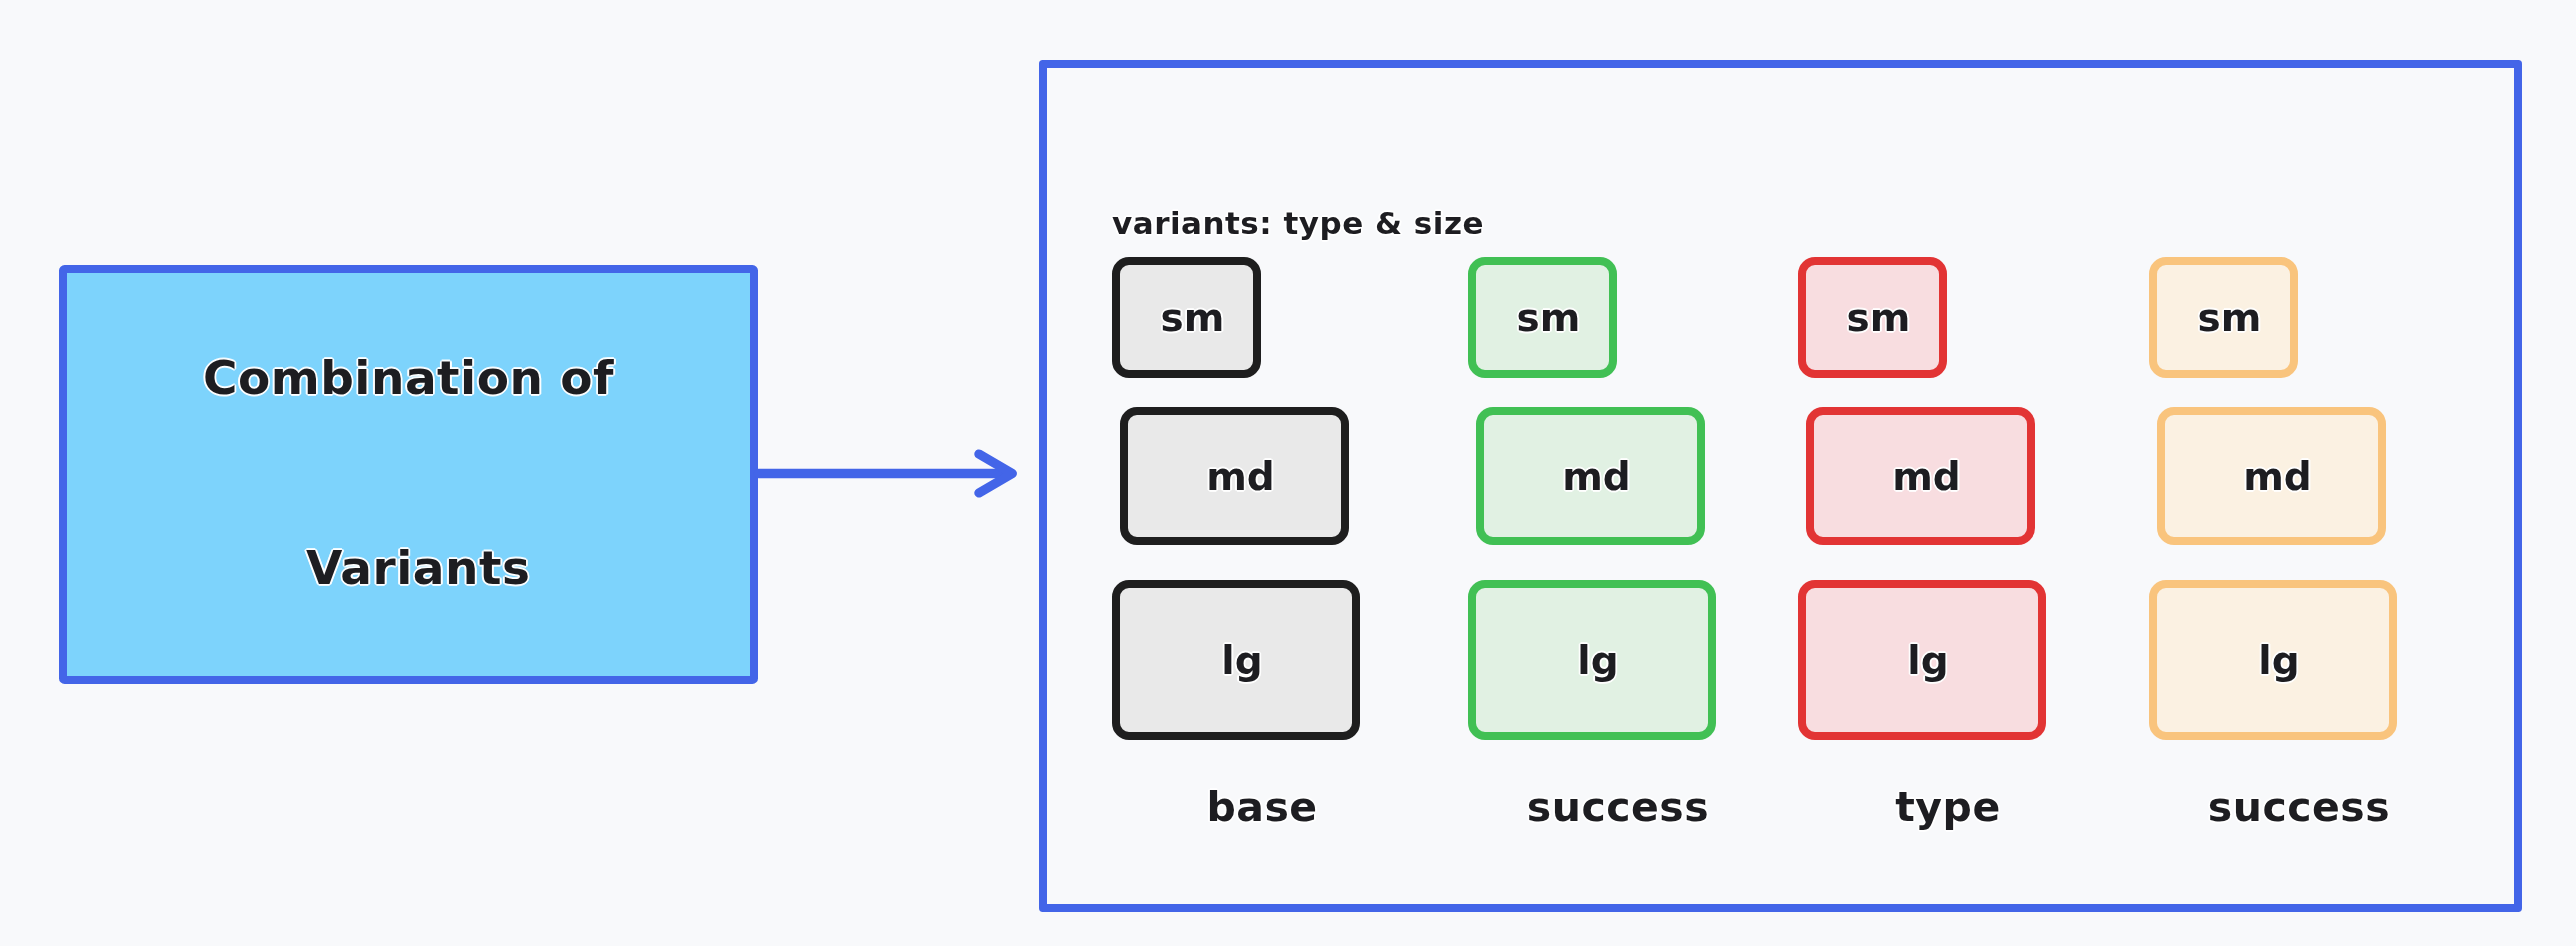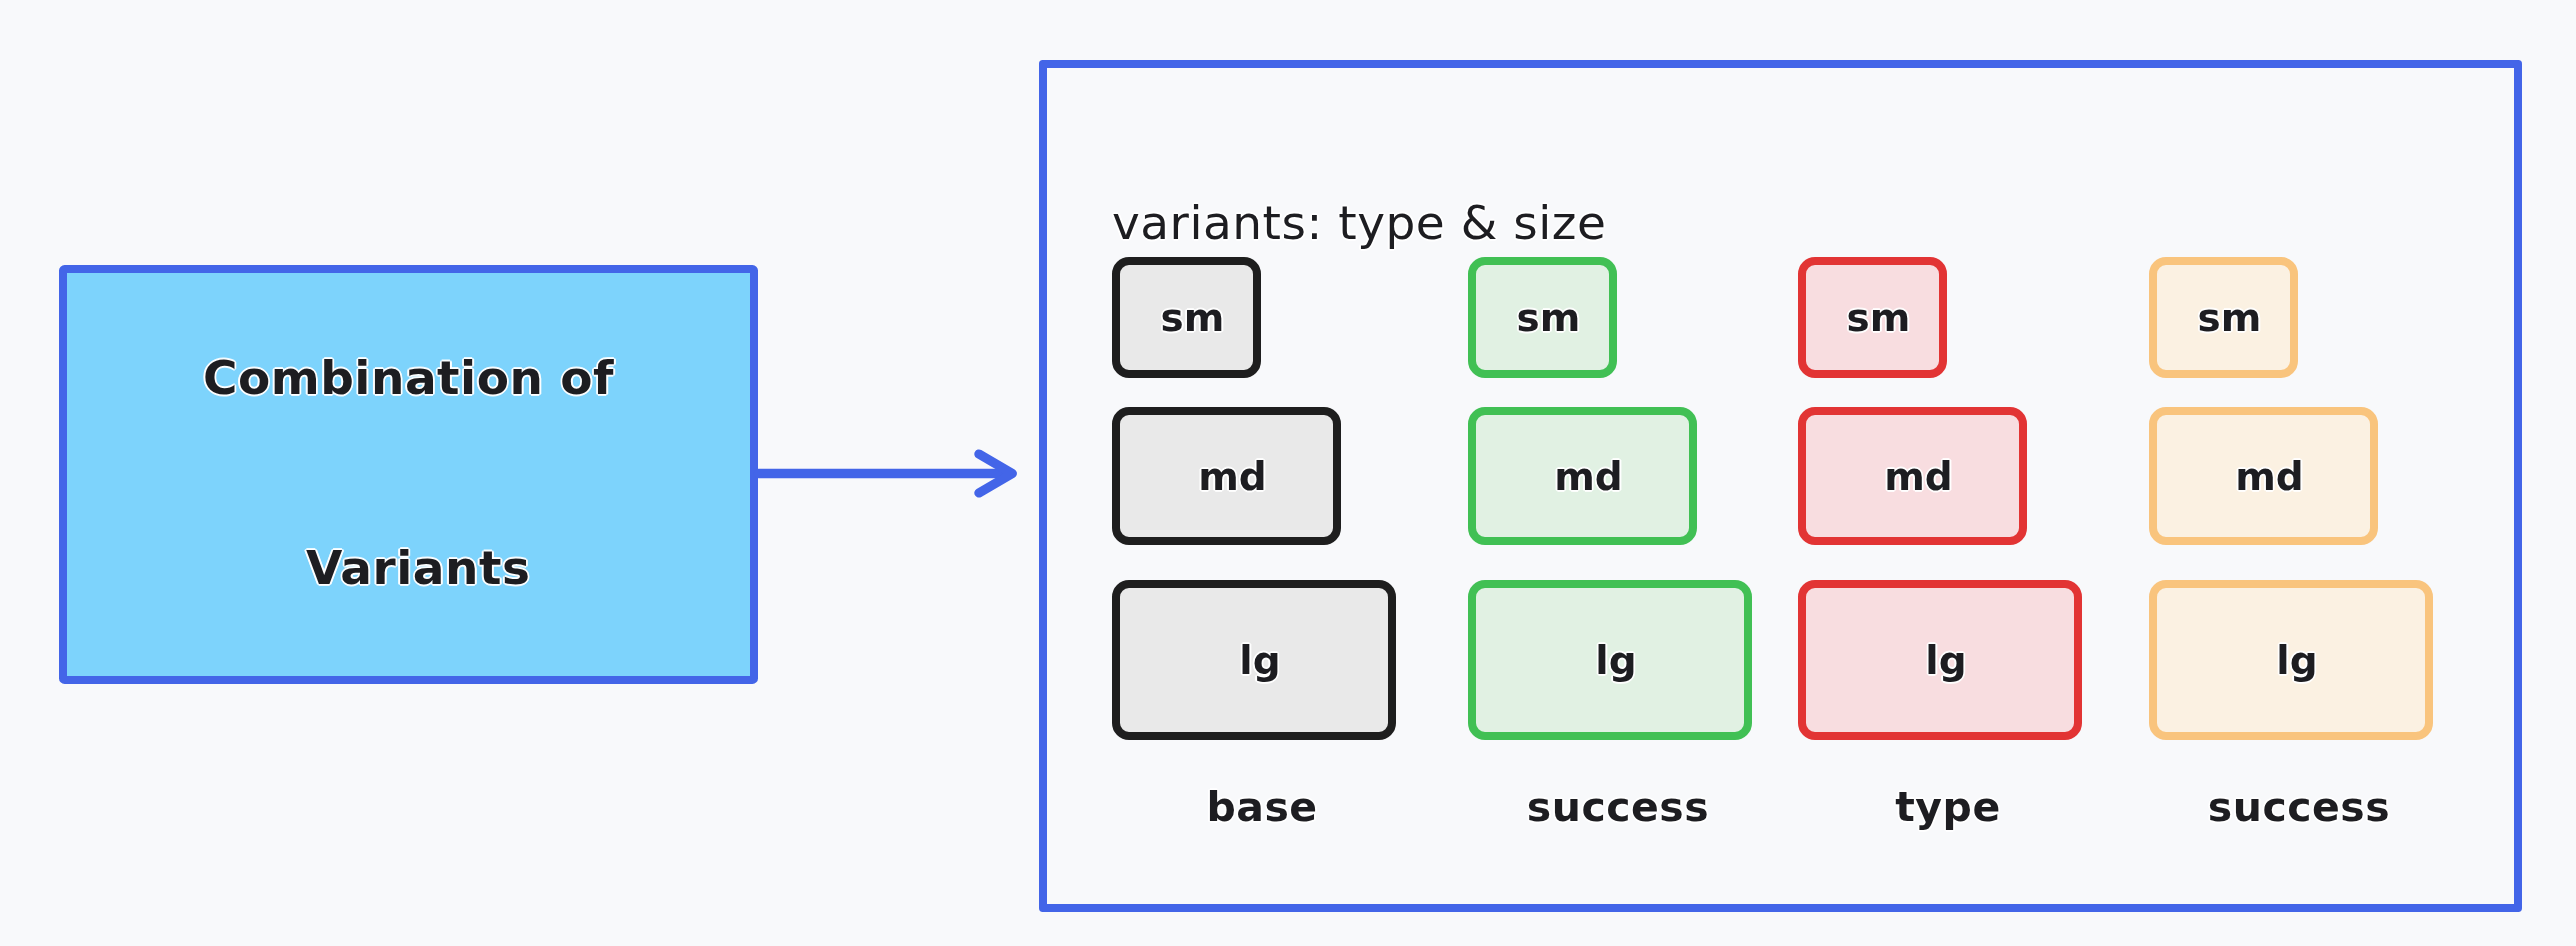--- a/index.html
+++ b/index.html
@@ -58,22 +58,22 @@
     position: absolute;
     left: 1039px; top: 60px;
     width: 1483px; height: 852px;
     border: 8.4px solid;
     border-radius: 3.7px;
     box-sizing: border-box;
   }
   .panel-title {
     position: absolute;
     left: 65px; top: 128px;
-    font-size: 47px;
-    font-weight: 400;
+    font-size: 31px;
+    font-weight: 700;
     line-height: 54px;
     letter-spacing: 0.5px;
   }
   .variant-col {
     position: absolute;
     top: 189px;
     width: 300px;
     display: flex;
     flex-direction: column;
     align-items: flex-start;
@@ -88,22 +88,22 @@
     border-radius: 17px;
     box-sizing: border-box;
     display: flex;
     align-items: center;
     justify-content: center;
     font-size: 39px;
     font-weight: 700;
     padding-left: 12px;
   }
   .vbox-sm { width: 149px; height: 121px; margin-bottom: 29px; }
-  .vbox-md { width: 229px; height: 138px; margin-bottom: 35px; }
-  .vbox-lg { width: 284px; height: 160px; margin-bottom: 43px; }
+  .vbox-md { width: 229px; height: 138px; margin-bottom: 35px; margin-left: 8px; }
+  .vbox-lg { width: 248px; height: 160px; margin-bottom: 43px; }
 
   .col-label {
     width: 300px;
     text-align: center;
     font-size: 41px;
     font-weight: 700;
     letter-spacing: 0.5px;
   }
 
   .halo {

